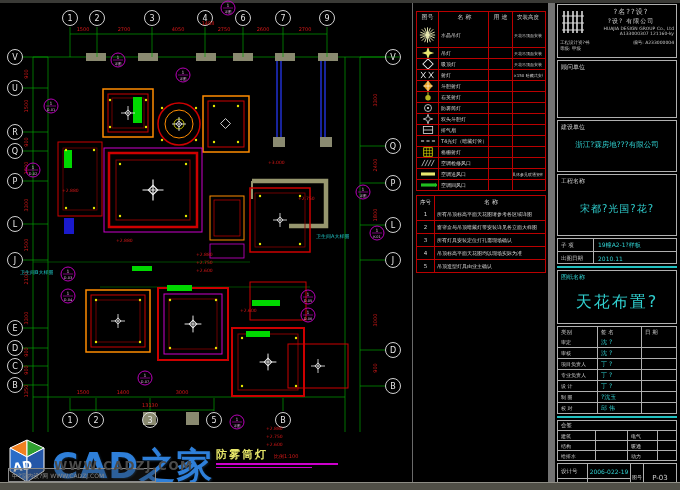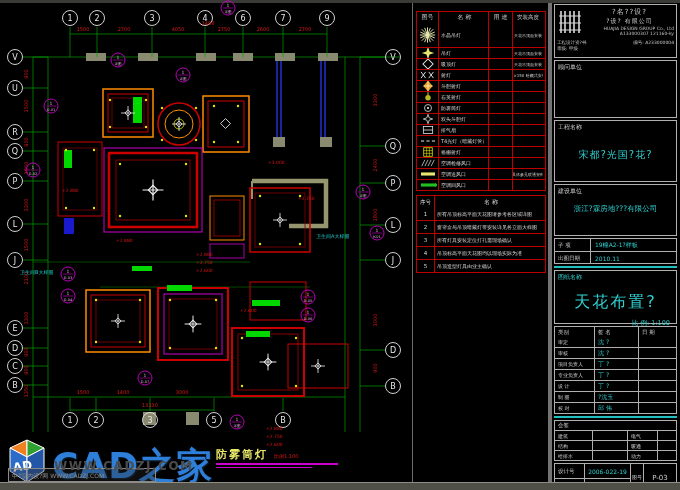--- a/index.html
+++ b/index.html
@@ -39,21 +39,21 @@
   .sym{width:18px;height:14px;}
   .sym-tall{width:22px;height:22px;}
   .nt{margin:4px 2px 0 3px;border:1px solid #bb0000;}
   .nt-row{display:flex;border-top:1px solid #bb0000;height:12px;align-items:center;}
   .nt-row:first-child{border-top:none;}
   .nt-no{width:18px;border-right:1px solid #bb0000;height:100%;display:flex;align-items:center;justify-content:center;color:#d8d8d8;font-size:5.5px;box-sizing:border-box;}
   .nt-tx{flex:1;padding-left:2px;color:#d8d8d8;font-size:5px;white-space:nowrap;overflow:hidden;}
   .nt-head{color:#cccccc;font-size:6px;}
   
   #titleblock{position:absolute;left:548px;top:3px;width:131px;height:480px;
-      border-left:4px solid #737373;background:#000;box-sizing:border-box;padding:1px 2px;}
+      border-left:7px solid #737373;background:#000;box-sizing:border-box;padding:1px 2px;}
   .tb-sec{border:1px solid #b0b0b0;margin-bottom:2px;position:relative;box-sizing:border-box;background:#000;}
   .tb-label{color:#cfcfcf;font-size:6px;padding:2px 0 0 3px;}
   .tb-cyan{color:#30d0d0;}
   .logo-wrap{display:flex;padding:2px;}
   .logo-right{flex:1;padding-left:2px;}
   .l-cn{color:#d0d0d0;font-size:7px;text-align:center;letter-spacing:1px;}
   .l-en{color:#c0c0c0;font-size:4.5px;text-align:right;white-space:nowrap;}
   .l-cert{display:flex;justify-content:space-between;color:#c8c8c8;font-size:4.5px;padding:1px 2px;}
   .client-tx{color:#30d0d0;font-size:7.5px;text-align:center;margin-top:8px;white-space:nowrap;}
   .proj-tx{color:#30d0d0;font-size:10px;text-align:center;margin-top:16px;letter-spacing:1px;}
@@ -698,43 +698,42 @@
       <span>工程设计资?书</span>
       <span>编号: A233000004</span>
     </div>
     <div class="l-cert" style="padding-top:0">
       <span>等级: 甲级</span>
     </div>
   </div>
   <div class="tb-sec" style="height:58px;">
     <div class="tb-label">顾问单位</div>
   </div>
+  <div class="tb-sec" style="height:52px;">
+    <div class="tb-label">建设单位</div>
+    <div class="client-tx">浙江?霖房地???有限公司</div>
+  </div>
   <div class="tb-sec" style="height:62px;">
     <div class="tb-label">工程名称</div>
     <div class="proj-tx">宋都?光国?花?</div>
-  </div>
-  <div class="tb-sec" style="height:52px;">
-    <div class="tb-label">建设单位</div>
-    <div class="client-tx">浙江?霖房地???有限公司</div>
   </div>
   <div class="tb-sec" style="height:26px;">
     <div class="kv">
       <div class="kv-k">子 项</div>
       <div class="kv-v">19幢A2-1?样板</div>
     </div>
     <div class="kv">
       <div class="kv-k">出图日期</div>
       <div class="kv-v">2010.11</div>
     </div>
   </div>
   <div class="cyan-div"></div>
   <div class="tb-sec" style="height:54px;">
     <div class="tb-label tb-cyan">图纸名称</div>
     <div class="sheet-big">天花布置?</div>
-    <div class="sheet-scale">比 例: 1:100</div>
   </div>
   <div class="tb-sec">
     <div class="sg-row sg-head">
       <div class="sg-c sg-k">类别</div>
       <div class="sg-c sg-n">签  名</div>
       <div class="sg-c sg-d" style="color:#cfcfcf;font-size:5.5px">日 期</div>
     </div>
     <div id="sign-rows">
         <div class="sg-row">
           <div class="sg-c sg-k">审定</div>

